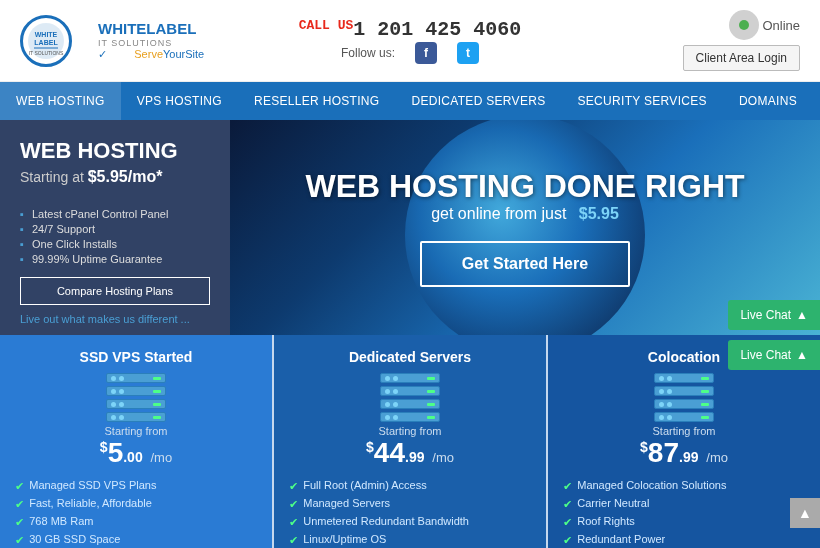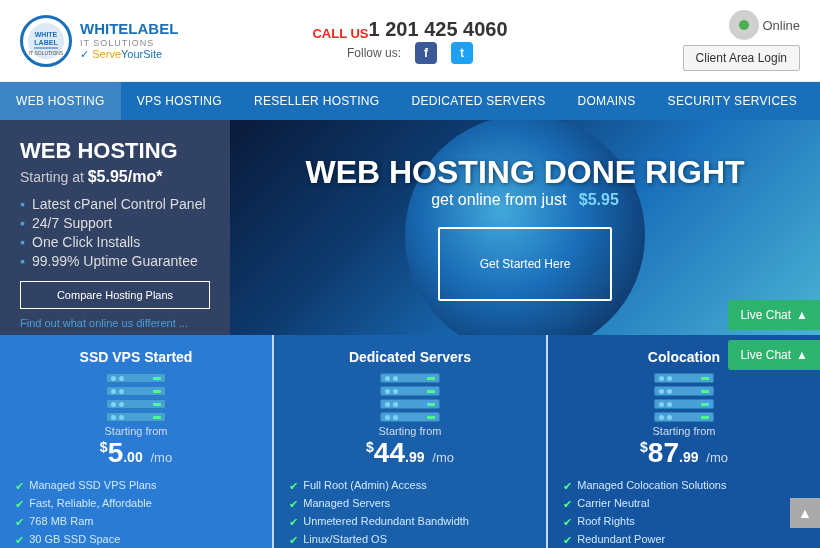--- a/index.html
+++ b/index.html
@@ -1,64 +1,64 @@
 <!DOCTYPE html>
 <html><head>
   <meta charset="utf-8">
   <style>
     * { margin: 0; padding: 0; box-sizing: border-box; }
     body { font-family: Arial, sans-serif; font-size: 13px; background: #fff; width: 820px; overflow-x: hidden; }
 
     
     .header { display: flex; align-items: center; padding: 10px 20px; background: #fff; border-bottom: 1px solid #eee; }
-    .logo-area { display: flex; align-items: center; gap: 8px; flex: 1; }
+    .logo-area { display: flex; align-items: center; gap: 26px; flex: 1; }
     .logo-circle { width: 52px; height: 52px; border-radius: 50%; border: 3px solid #1a6fba; display: flex; align-items: center; justify-content: center; overflow: hidden; }
     .logo-text { line-height: 1.2; }
     .logo-text .whitelabel { font-size: 15px; font-weight: bold; color: #1a6fba; }
     .logo-text .it-sol { font-size: 9px; color: #888; letter-spacing: 1px; }
     .logo-text .serve { font-size: 10px; color: #1a6fba; }
     .logo-text .serve span { color: #e8a020; }
 
     .call-area { text-align: center; flex: 1; }
     .call-us { color: #e8291c; font-weight: bold; font-size: 13px; }
     .phone { font-size: 20px; font-weight: bold; color: #333; }
-    .follow { font-size: 12px; color: #555; display: flex; align-items: center; gap: 14px; justify-content: center; margin-top: 1px; }
+    .follow { font-size: 12px; color: #555; display: flex; align-items: center; gap: 20px; justify-content: center; margin-top: 1px; }
     .social-icon { width: 22px; height: 22px; border-radius: 4px; display: inline-flex; align-items: center; justify-content: center; color: #fff; font-size: 12px; font-weight: bold; }
     .fb { background: #3b5998; }
     .tw { background: #1da1f2; }
 
     .user-area { flex: 1; display: flex; flex-direction: column; align-items: flex-end; gap: 5px; }
     .online-status { display: flex; align-items: center; gap: 3px; font-size: 13px; color: #555; }
     .online-dot { width: 30px; height: 30px; border-radius: 50%; background: #d0d0d0; display: flex; align-items: center; justify-content: center; }
     .online-dot-inner { width: 10px; height: 10px; border-radius: 50%; background: #4caf50; }
     .client-login { border: 1px solid #bbb; padding: 5px 12px; font-size: 12px; cursor: pointer; background: #f5f5f5; color: #333; border-radius: 2px; }
 
     
     .nav { background: #1a6fba; display: flex; }
     .nav-item { color: #fff; padding: 12px 16px; font-size: 12px; cursor: pointer; text-transform: uppercase; letter-spacing: 0.3px; white-space: nowrap; }
     .nav-item.active { background: rgba(255,255,255,0.15); }
 
     
     .hero { display: flex; height: 215px; position: relative; }
     .hero-left { width: 230px; min-width: 230px; background: rgba(20,40,80,0.88); padding: 18px 20px; color: #fff; z-index: 2; }
     .hero-left h2 { font-size: 22px; font-weight: bold; margin-bottom: 4px; }
-    .hero-left .starting { font-size: 14px; color: #ccc; margin-bottom: 10px; }
+    .hero-left .starting { font-size: 14px; color: #ccc; margin-bottom: 22px; }
     .hero-left .starting strong { color: #fff; font-size: 16px; }
     .hero-left ul { list-style: none; margin-bottom: 12px; }
-    .hero-left ul li { font-size: 14px; color: #ddd; margin-bottom: 3px; padding-left: 12px; position: relative; }
+    .hero-left ul li { font-size: 11px; color: #ddd; margin-bottom: 3px; padding-left: 12px; position: relative; }
     .hero-left ul li::before { content: "▪"; position: absolute; left: 0; color: #4a9fd4; }
     .compare-btn { border: 1px solid #fff; background: transparent; color: #fff; padding: 7px 14px; font-size: 11px; cursor: pointer; width: 100%; margin-bottom: 8px; }
     .find-out { color: #4a9fd4; font-size: 11px; cursor: pointer; display: block; }
 
     .hero-right { flex: 1; background: linear-gradient(135deg, #0a1a3a 0%, #0d3a6e 30%, #1a6fba 60%, #4ab3d4 100%); position: relative; display: flex; flex-direction: column; align-items: center; justify-content: center; overflow: hidden; }
     .hero-globe { position: absolute; bottom: -20px; left: 50%; transform: translateX(-50%); width: 240px; height: 240px; border-radius: 50%; background: radial-gradient(circle at 40% 40%, #4ab8e8 0%, #1a6fba 40%, #0a2a5a 80%, #000 100%); opacity: 0.85; }
     .hero-title { font-size: 32px; font-weight: bold; color: #fff; text-shadow: 1px 1px 4px rgba(0,0,0,0.5); z-index: 2; }
     .hero-subtitle { font-size: 16px; color: #fff; z-index: 2; margin-bottom: 18px; }
     .hero-subtitle strong { color: #7dd4f8; margin-left: 8px; }
-    .get-started { background: transparent; border: 2px solid #fff; color: #fff; padding: 28px 40px; font-size: 12px; cursor: pointer; z-index: 2; border-radius: 2px; }
+    .get-started { background: transparent; border: 2px solid #fff; color: #fff; padding: 12px 40px; font-size: 16px; cursor: pointer; z-index: 2; border-radius: 2px; font-weight: bold; }
 
     
     .services { display: flex; background: #eee; }
     .service-card { flex: 1; text-align: center; padding: 14px 15px 14px; border-right: 2px solid #c5d8ee; }
     .service-card:last-child { border-right: none; }
     .service-card.blue { background: #2a7bd4; }
     .service-card.dark-blue { background: #1a5faa; }
     .service-card.deep-blue { background: #1555a0; }
     .service-title { color: #fff; font-size: 14px; font-weight: bold; margin-bottom: 8px; }
 
@@ -92,26 +92,26 @@
         <circle cx="20" cy="20" r="18" fill="#1a6fba" opacity="0.15"></circle>
         <text x="20" y="16" text-anchor="middle" font-size="7" font-weight="bold" fill="#1a6fba">WHITE</text>
         <text x="20" y="24" text-anchor="middle" font-size="7" font-weight="bold" fill="#1a6fba">LABEL</text>
         <line x1="8" y1="27" x2="32" y2="27" stroke="#1a6fba" stroke-width="1"></line>
         <text x="20" y="34" text-anchor="middle" font-size="5" fill="#555">IT SOLUTIONS</text>
       </svg>
     </div>
     <div class="logo-text">
       <div class="whitelabel">WHITELABEL</div>
       <div class="it-sol">IT SOLUTIONS</div>
-      <div class="serve" style="color:#1a6fba; font-size:11px;">✓ <span style="color:#e8a020;">Serve</span>YourSite</div>
+      <div class="serve" style="color:#1a6fba; font-size:11px;">✓ <span style="color:#e8a020;margin-left:24px;">Serve</span>YourSite</div>
     </div>
   </div>
 
   <div class="call-area">
-    <div style="display:flex; align-items:flex-end; gap:0; justify-content:center;">
+    <div style="display:flex; align-items:flex-start; gap:0; justify-content:center;font-family:Liberation Mono, monospace;">
       <span class="call-us">CALL US</span>
       <span class="phone">1 201 425 4060</span>
     </div>
     <div class="follow">
       <span>Follow us:</span>
       <span class="social-icon fb">f</span>
       <span class="social-icon tw">t</span>
     </div>
   </div>
 
@@ -124,39 +124,39 @@
     </div>
     <button class="client-login">Client Area Login</button>
   </div>
 </div>
 
 <nav class="nav">
   <div class="nav-item active">WEB HOSTING</div>
   <div class="nav-item">VPS HOSTING</div>
   <div class="nav-item">RESELLER HOSTING</div>
   <div class="nav-item">DEDICATED SERVERS</div>
+  <div class="nav-item">SECURITY SERVICES</div>
   <div class="nav-item">DOMAINS</div>
-  <div class="nav-item">SECURITY SERVICES</div>
   <div class="nav-item">ABOUT US</div>
 </nav>
 
 <div class="hero">
   <div class="hero-left">
     <h2>WEB HOSTING</h2>
     <div class="starting">
       <span>Starting at</span> <strong>$5.95/mo*</strong>
     </div>
     <ul>
       <li>Latest cPanel Control Panel</li>
       <li>24/7 Support</li>
       <li>One Click Installs</li>
       <li>99.99% Uptime Guarantee</li>
     </ul>
     <button class="compare-btn">Compare Hosting Plans</button>
-    <span class="find-out">Find out what online us different ...</span>
+    <span class="find-out">Live out what makes us different ...</span>
   </div>
 
   <div class="hero-right">
     <div class="hero-globe"></div>
     <h1 class="hero-title">WEB HOSTING DONE RIGHT</h1>
     <div class="hero-subtitle">
       <span>get online from just</span> <strong>$5.95</strong>
     </div>
     <button class="get-started">Get Started Here</button>
   </div>
@@ -253,21 +253,21 @@
       <div class="feature-item">
           <span class="feature-check">✔</span>
           <span>Managed Servers</span>
         </div>
       <div class="feature-item">
           <span class="feature-check">✔</span>
           <span>Unmetered Redundant Bandwidth</span>
         </div>
       <div class="feature-item">
           <span class="feature-check">✔</span>
-          <span>Linux/Started OS</span>
+          <span>Linux/Uptime OS</span>
         </div>
 
     </div>
   </div>
 
   <div class="service-card deep-blue">
     <div class="service-title">Colocation</div>
     <div class="server-icon">
       <div class="server-row">
           <div class="server-dot"></div>

